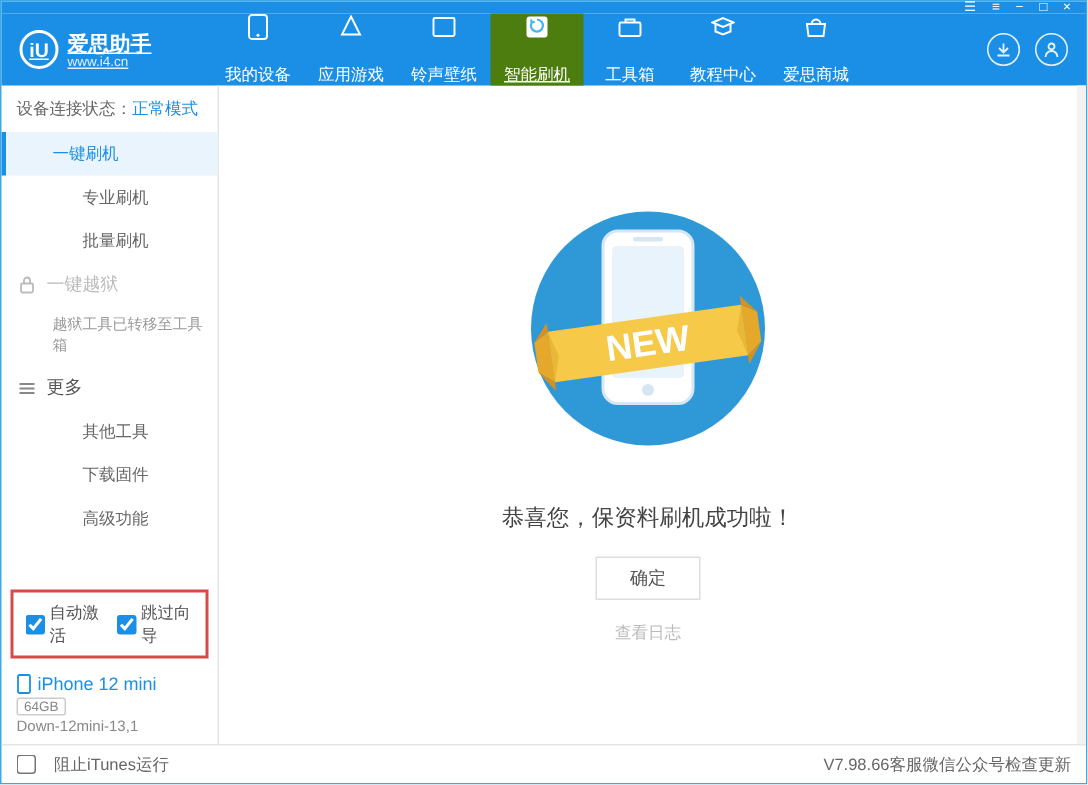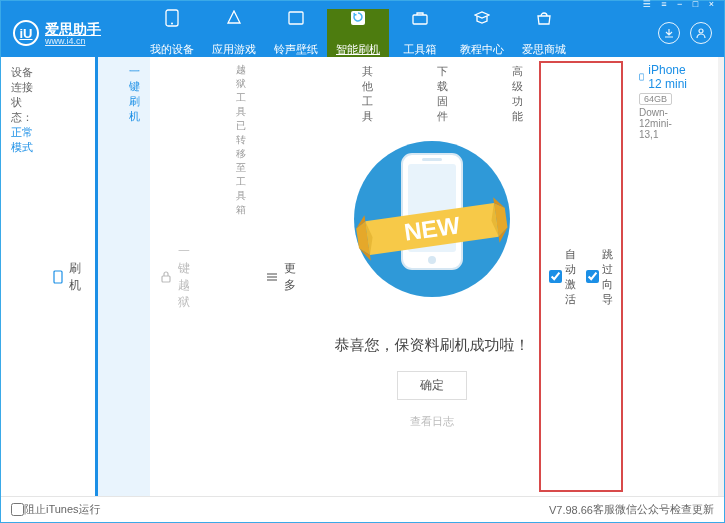--- a/index.html
+++ b/index.html
@@ -13,21 +13,21 @@
 .brand-text { display: flex; flex-direction: column; }
 .brand-title { font-size: 14px; font-weight: bold; line-height: 1; }
 .brand-url { font-size: 9px; opacity: 0.85; }
 .nav { display: flex; flex: 1; }
 .nav-item { width: 62px; display: flex; flex-direction: column; align-items: center; justify-content: space-between; font-size: 11px; cursor: pointer; height: 48px; }
 .nav-item.active { background: #4d7c0f; text-decoration: underline; }
 .nav-icon { width: 18px; height: 18px; margin-bottom: 2px; display: flex; align-items: center; justify-content: center; }
 .header-right { display: flex; align-items: center; gap: 10px; padding-right: 12px; }
 .circle-btn { width: 22px; height: 22px; border: 1.5px solid #fff; border-radius: 50%; display: flex; align-items: center; justify-content: center; cursor: pointer; opacity: 0.9; }
 .body { flex: 1; display: flex; min-height: 0; }
-.sidebar { width: 145px; border-right: 1px solid #e5e5e5; display: flex; flex-direction: row; }
+.sidebar { width: 145px; border-right: 1px solid #e5e5e5; display: flex; flex-direction: column; }
 .device-status { padding: 8px 10px; font-size: 11px; color: #666; }
 .device-status .mode { color: #1b8fe6; }
 .side-section-title { display: flex; align-items: center; padding: 6px 10px; color: #555; font-size: 12px; gap: 6px; }
 .side-section-title .ic { width: 14px; height: 14px; display:flex; align-items:center; justify-content:center; }
 .side-item { padding: 7px 10px 7px 54px; color: #666; font-size: 11px; cursor: pointer; }
 .side-item.active { background: #e9f4fd; color: #1b8fe6; border-left: 3px solid #1b8fe6; padding-left: 31px; }
 .side-note { padding: 6px 10px 6px 34px; color: #999; font-size: 10px; line-height: 1.4; }
 .side-spacer { flex: 1; }
 .checkbox-row { display: flex; gap: 10px; padding: 6px 8px; border: 2px solid #d84a4a; margin: 4px 6px; font-size: 11px; color: #555; }
 .checkbox-row label { display: flex; align-items: center; gap: 3px; }
@@ -141,29 +141,23 @@
         </div>
     </div>
   </div>
 
   <div class="body">
     <div class="sidebar">
       <div class="device-status">
         <span>设备连接状态：</span><span class="mode">正常模式</span>
       </div>
 
-      <div class="side-section-title">
-        <span class="ic">
-            <svg width="10" height="14" viewBox="0 0 10 14">
-              <rect x="1" y="1" width="8" height="12" rx="1" fill="none" stroke="#1b8fe6" stroke-width="1.2"></rect>
-            </svg>
-          </span>
-        <span>刷机</span>
-      </div>
       <div class="side-item active">一键刷机</div>
+      <div class="side-item">专业刷机</div>
+      <div class="side-item">批量刷机</div>
 
       <div class="side-section-title" style="color:#bbb">
         <span class="ic">
             <svg width="12" height="12" viewBox="0 0 12 12">
               <rect x="2" y="5" width="8" height="6" rx="1" fill="none" stroke="#bbb" stroke-width="1.2"></rect>
               <path d="M4 5 V3 A2 2 0 0 1 8 3 V5" fill="none" stroke="#bbb" stroke-width="1.2"></path>
             </svg>
           </span>
         <span>一键越狱</span>
       </div>
@@ -230,21 +224,21 @@
       <div class="success-text">恭喜您，保资料刷机成功啦！</div>
       <button class="ok-btn">确定</button>
       <div class="log-link">查看日志</div>
     </div>
 
     <div class="scrollbar"></div>
   </div>
 
   <div class="footer">
     <div class="footer-left">
-      <label style="display:flex;align-items:center;gap:0">
+      <label style="display:flex;align-items:center;gap:12px">
           <input type="checkbox" style="">
           <span>阻止iTunes运行</span>
         </label>
     </div>
     <div class="footer-right">
       <span>V7.98.66</span>
       <span>客服</span>
       <span>微信公众号</span>
       <span>检查更新</span>
     </div>

